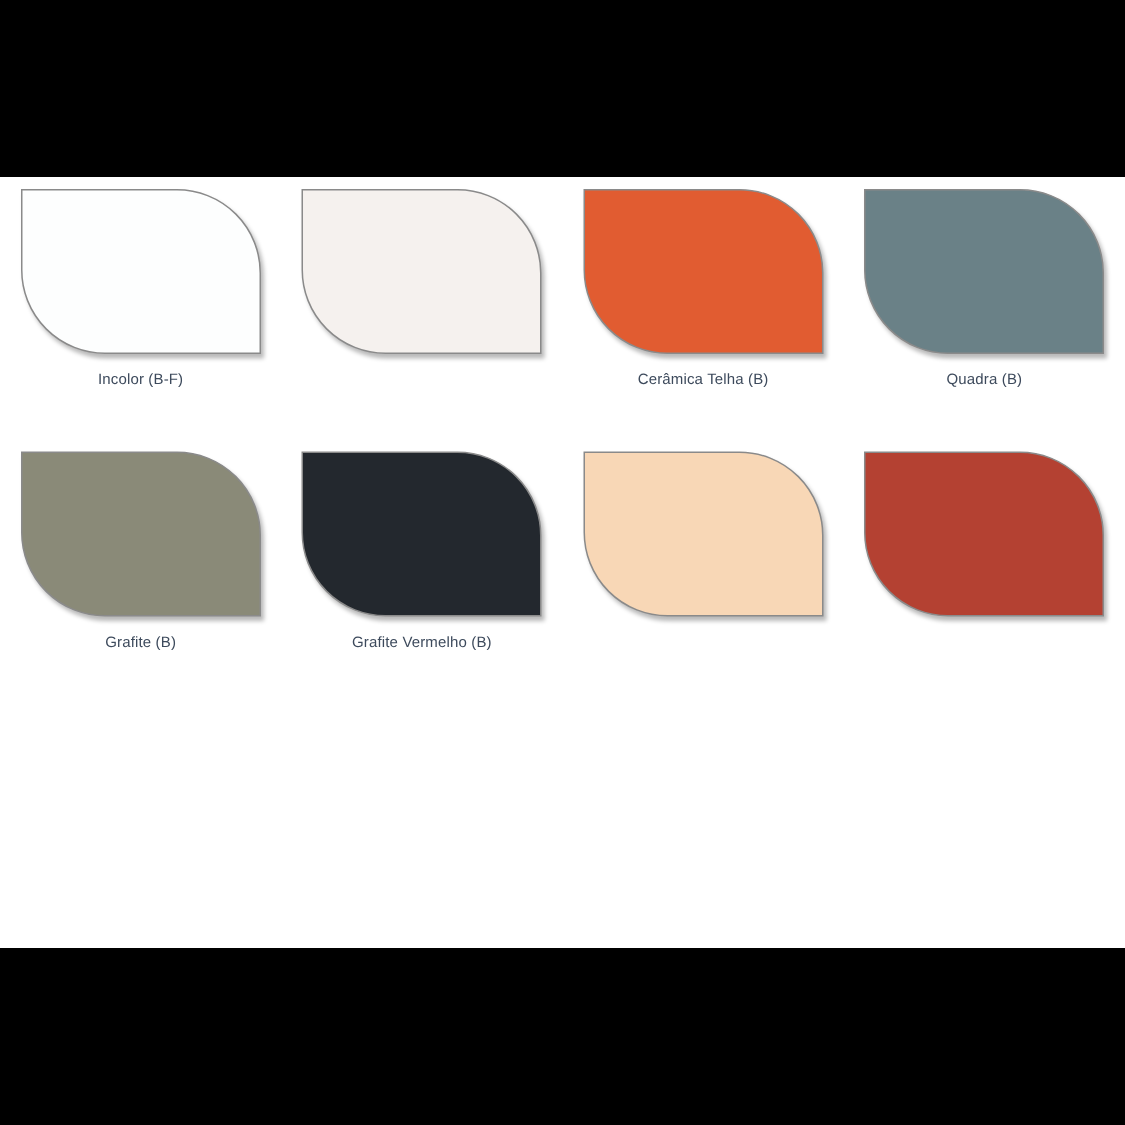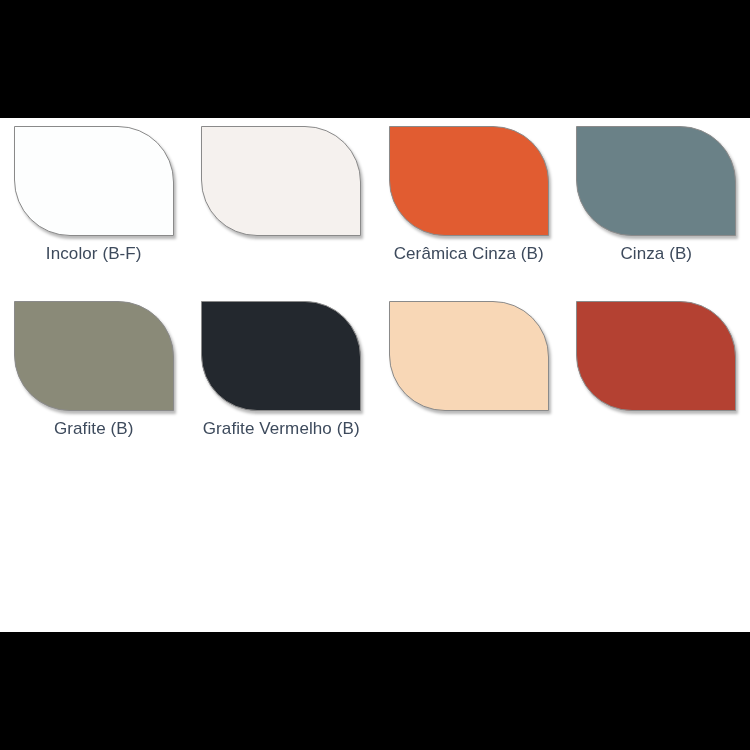--- a/index.html
+++ b/index.html
@@ -65,21 +65,21 @@
     box-sizing: border-box;
     border: 1px solid #8a8a8a;
     border-radius: 0 56px 0 56px;
     box-shadow: 2px 3px 3px rgba(0, 0, 0, 0.28);
   }
 
   .swatch-label {
     margin-top: 9px;
     text-align: center;
     font-family: "Liberation Sans", sans-serif;
-    font-size: 17px;
+    font-size: 10px;
     line-height: 17px;
     color: #3d4a5c;
     letter-spacing: 0.1px;
     white-space: pre-line;
   }
 </style>
 </head>
 <body>
 
 <div id="stage">
@@ -95,26 +95,26 @@
       </div>
 
       <div class="swatch-cell">
         <div class="swatch-chip" style="background-color: rgb(245, 241, 238);"></div>
       </div>
 
 
 
       <div class="swatch-cell">
         <div class="swatch-chip" style="background-color: rgb(225, 92, 49);"></div>
-        <div class="swatch-label">Cerâmica Cinza (B)</div>
+        <div class="swatch-label">Cerâmica Telha (B)</div>
       </div>
 
       <div class="swatch-cell">
         <div class="swatch-chip" style="background-color: rgb(106, 129, 135);"></div>
-        <div class="swatch-label">Cinza (B)</div>
+        <div class="swatch-label">Quadra (B)</div>
       </div>
 
       <div class="swatch-cell">
         <div class="swatch-chip" style="background-color: rgb(138, 138, 120);"></div>
         <div class="swatch-label">Grafite (B)</div>
       </div>
 
       <div class="swatch-cell">
         <div class="swatch-chip" style="background-color: rgb(35, 40, 46);"></div>
         <div class="swatch-label">Grafite Vermelho (B)</div>

